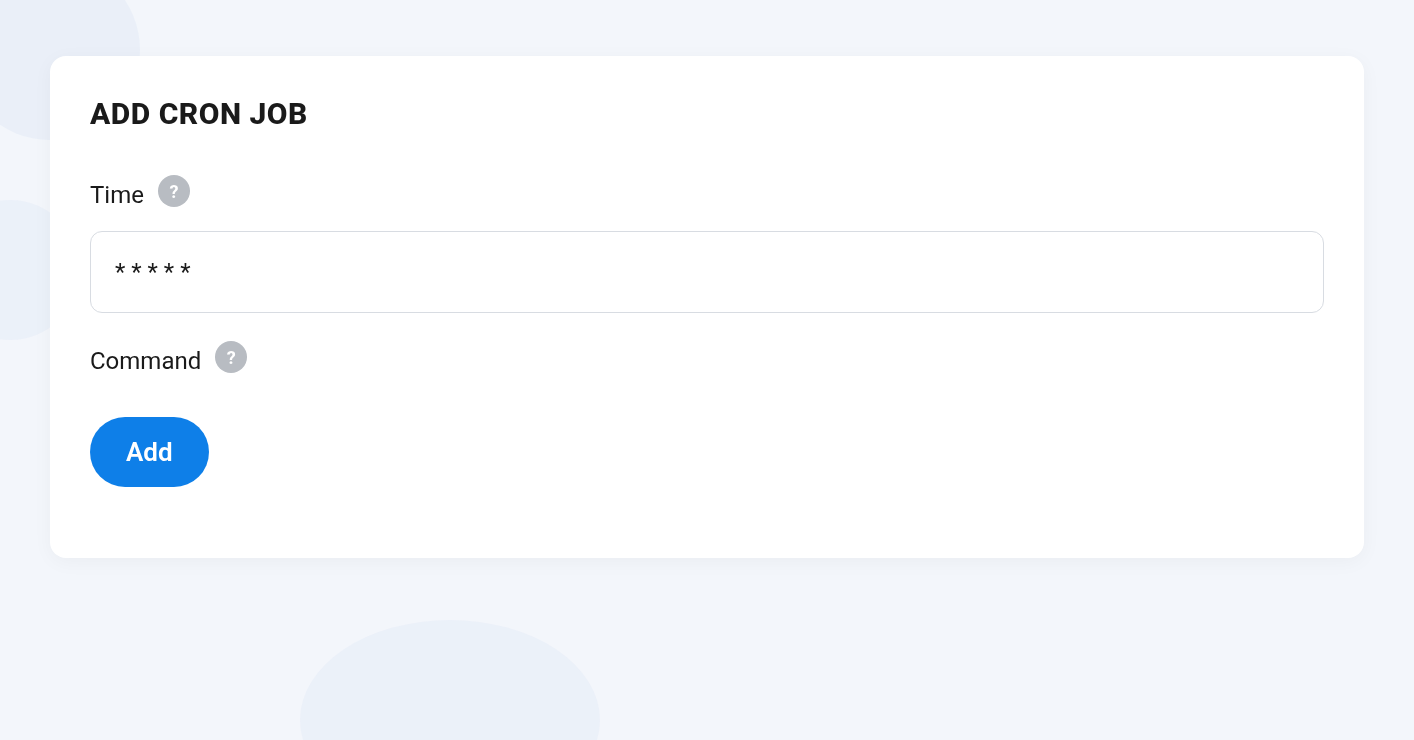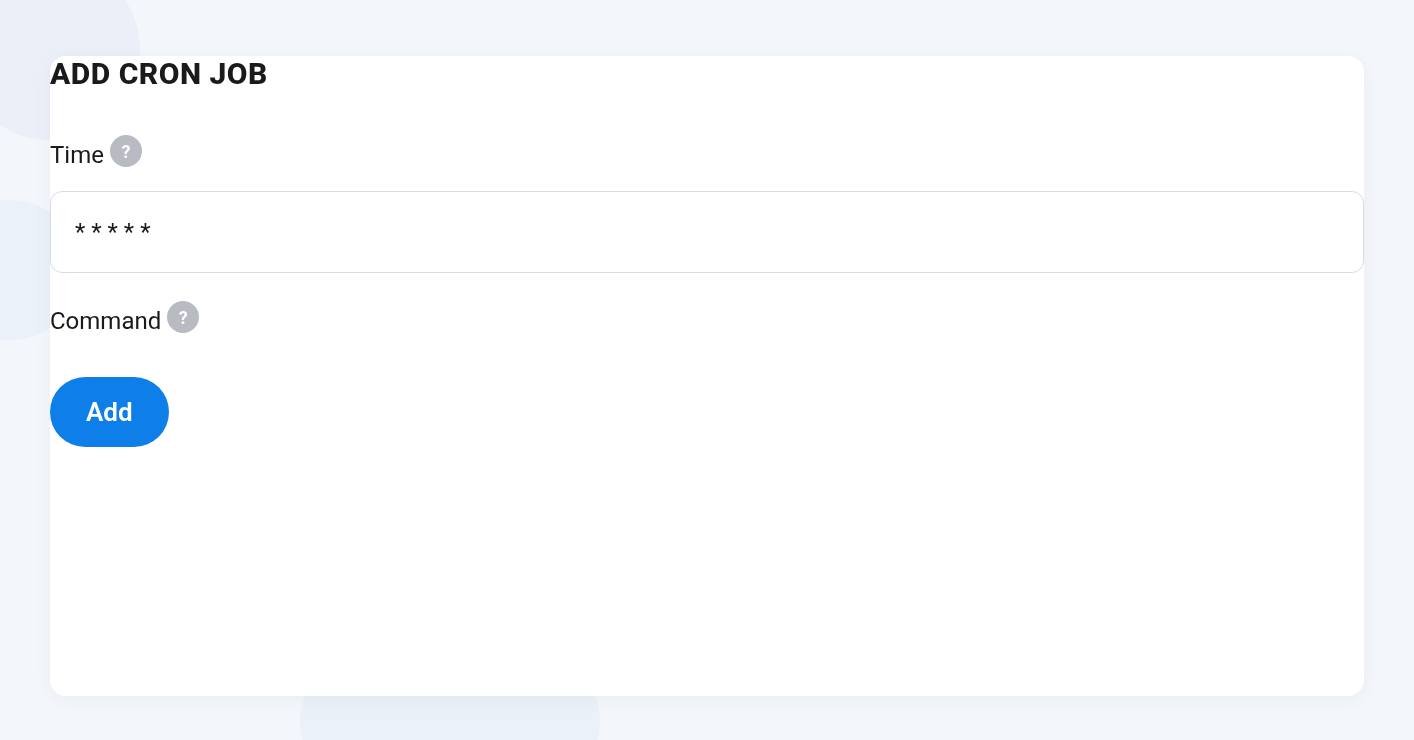--- a/index.html
+++ b/index.html
@@ -48,41 +48,42 @@
       height: 200px;
       background: rgba(220, 230, 245, 0.3);
       border-radius: 50%;
       z-index: 0;
     }
     
     .card {
       background: #ffffff;
       border-radius: 16px;
       box-shadow: 0 4px 20px rgba(0, 0, 0, 0.04);
+      padding: 40px;
       position: relative;
       z-index: 1;
-      height: 640px;
+      height: 502px;
     }
     
     .card-title {
       font-size: 30px;
       font-weight: 800;
       letter-spacing: 0.5px;
       color: #1a1a1a;
       margin-bottom: 48px;
     }
     
     .form-group {
       margin-bottom: 32px;
     }
     
     .label-row {
       display: flex;
       align-items: center;
-      gap: 6px;
+      gap: 14px;
       margin-bottom: 20px;
     }
     
     .field-label {
       font-size: 24px;
       font-weight: 400;
       color: #1a1a1a;
     }
     
     .help-icon {

